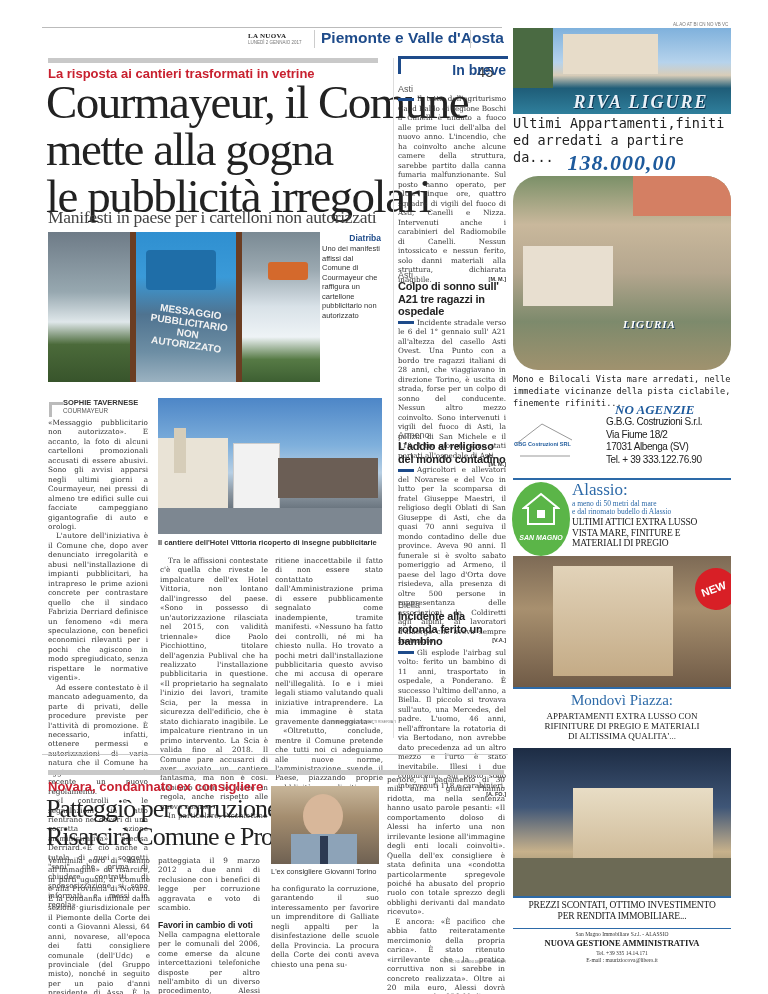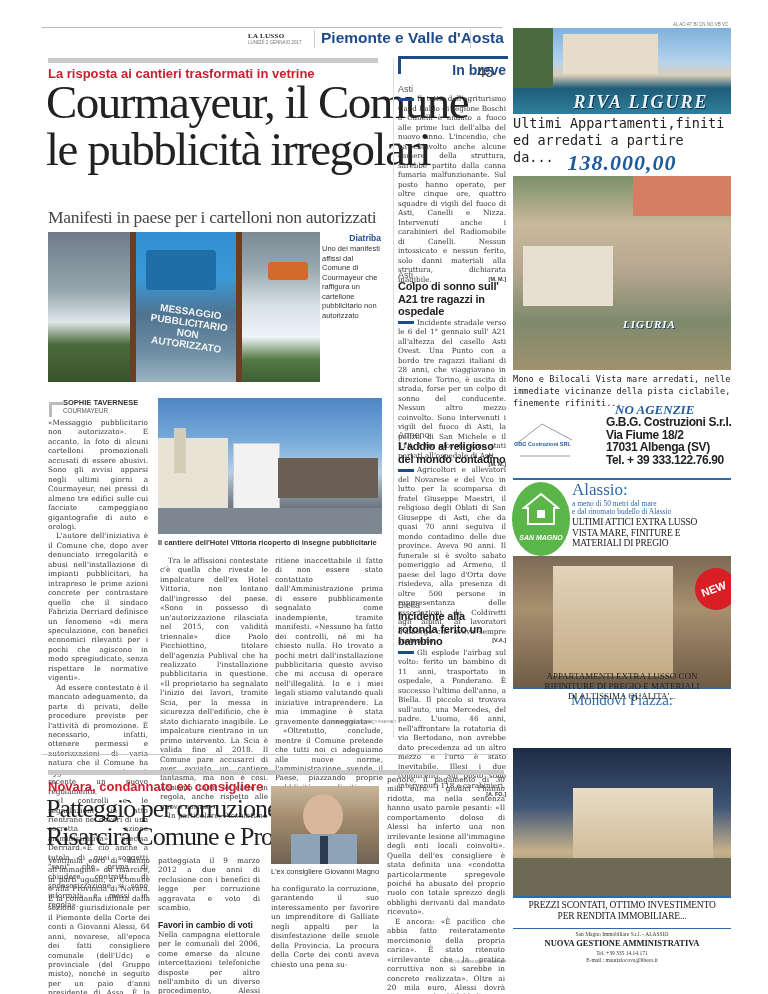--- a/index.html
+++ b/index.html
@@ -32,31 +32,32 @@
   .brief-text .bar{display:inline-block;width:16px;height:3px;background:#1e4b8a;vertical-align:middle;margin-right:3px;}
   .sig{font-family:"Liberation Sans","DejaVu Sans",sans-serif;font-size:5.5px;font-weight:bold;float:right;}
   .vdiv{left:393px;width:1px;background:#ddd;}
   .ad{left:513px;width:218px;}
 </style>
 </head>
 <body>
 
 <div class="abs sans" style="left:673px;top:22px;font-size:4.5px;color:#777;">AL AO AT BI CN NO VB VC</div>
 <div class="abs topline"></div>
-<div class="abs serif masthead-logo">LA LUSSO</div>
+<div class="abs serif masthead-logo">LA NUOVA</div>
 <div class="abs sans masthead-date">LUNEDÌ 2 GENNAIO 2017</div>
 <div class="abs sep" style="left:314px;top:30px;height:18px;"></div>
 <div class="abs sans section-title">Piemonte e Valle d'Aosta</div>
 <div class="abs sep" style="left:470px;top:30px;height:18px;"></div>
 <div class="abs sans page-num">45</div>
 
 <div class="abs graybar" style="left:48px;top:58px;width:330px;"></div>
 <div class="abs sans kicker" style="left:48px;top:66px;font-size:13px;">La risposta ai cantieri trasformati in vetrine</div>
 <div class="abs serif headline" style="left:46px;top:79px;font-size:47px;line-height:47px;">
   <div>Courmayeur, il Comune</div>
+  <div>mette alla gogna</div>
   <div>le pubblicità irregolari</div>
 </div>
 <div class="abs serif" style="left:48px;top:207px;font-size:17.5px;color:#444;letter-spacing:-.3px;">Manifesti in paese per i cartelloni non autorizzati</div>
 
 <div class="abs photo" style="left:48px;top:232px;width:272px;height:150px;background:linear-gradient(180deg,#5b6f86 0%,#8aa1b6 30%,#c9d7e3 60%,#e6eef4 100%);">
   <div class="abs" style="left:0;top:0;width:85px;height:150px;background:linear-gradient(180deg,#6e7b87 0%,#97a8b0 40%,#dfe7ea 60%,#4b6a3a 75%,#38542b 100%);"></div>
   <div class="abs" style="left:82px;top:0;width:6px;height:150px;background:#6b3d22;"></div>
   <div class="abs" style="left:88px;top:0;width:100px;height:150px;background:linear-gradient(180deg,#2f8fd0 0%,#3a9ad8 30%,#4f7390 55%,#6d8ea4 80%,#9bb2c1 100%);">
     <div class="abs" style="left:10px;top:18px;width:70px;height:40px;background:#1f6ea8;border-radius:4px;"></div>
     <div class="abs sans" style="left:5px;top:74px;width:95px;text-align:center;color:#f3f3f3;font-weight:bold;font-size:10px;line-height:11px;transform:rotate(8deg);">
@@ -144,56 +145,56 @@
 <div class="abs body-text" style="left:158px;top:856px;width:102px;">
   <p class="first">patteggiata il 9 marzo 2012 a due anni di reclusione con i benefici di legge per corruzione aggravata e voto di scambio.</p>
   <div class="sans" style="font-weight:bold;font-size:8.5px;color:#222;margin-top:7px;line-height:10px;">Favori in cambio di voti</div>
   <p class="first">Nella campagna elettorale per le comunali del 2006, come emerse da alcune intercettazioni telefoniche disposte per altro nell'ambito di un diverso procedimento, Alessi chiese voti promettendo in cambio assunzioni in aziende private e in un caso, il più grave, che</p>
 </div>
 <div class="abs photo" style="left:271px;top:786px;width:108px;height:78px;background:linear-gradient(180deg,#c8b69a 0%,#a48d6f 40%,#6f6152 100%);">
   <div class="abs" style="left:32px;top:8px;width:40px;height:44px;border-radius:50%;background:#d8b79a;"></div>
   <div class="abs" style="left:20px;top:48px;width:66px;height:34px;background:#8da3b8;"></div>
   <div class="abs" style="left:49px;top:50px;width:8px;height:28px;background:#2d3a52;"></div>
 </div>
-<div class="abs sans" style="left:271px;top:867px;font-size:7.5px;color:#333;">L'ex consigliere Giovanni Magno</div>
+<div class="abs sans" style="left:271px;top:867px;font-size:7.5px;color:#333;">L'ex consigliere Giovanni Torino</div>
 <div class="abs body-text" style="left:271px;top:884px;width:108px;">
   <p class="first">ha configurato la corruzione, garantendo il suo interessamento per favorire un imprenditore di Galliate negli appalti per la disinfestazione delle scuole della Provincia. La procura della Corte dei conti aveva chiesto una pena su-</p>
 </div>
 <div class="abs body-text" style="left:387px;top:775px;width:118px;">
   <p class="first">periore, il pagamento di 30 mila euro. I giudici l'hanno ridotta, ma nella sentenza hanno usato parole pesanti: «Il comportamento doloso di Alessi ha inferto una non irrilevante lesione all'immagine degli enti locali coinvolti». Quella dell'ex consigliere è stata definita una «condotta particolarmente spregevole poiché ha abusato del proprio ruolo con totale sprezzo degli obblighi derivanti dal mandato ricevuto».</p>
   <p>E ancora: «È pacifico che abbia fatto reiteratamente mercimonio della propria carica». È stato ritenuto «irrilevante che la pratica corruttiva non si sarebbe in concreto realizzata». Oltre ai 20 mila euro, Alessi dovrà pagarne anche 356,88 di spese di giustizia.</p>
 
 </div>
 <div class="abs sans" style="left:440px;top:960px;font-size:3.5px;color:#777;">© BY NC ND ALCUNI DIRITTI RISERVATI</div>
 
 <div class="abs ad photo" style="top:28px;height:86px;background:linear-gradient(180deg,#7fb1dc 0%,#b6d3ec 40%,#d9cdb8 55%,#1f5d78 70%,#2f7f9c 100%);">
   <div class="abs" style="left:50px;top:6px;width:95px;height:40px;background:#e7dcc9;"></div>
   <div class="abs" style="left:0;top:0;width:40px;height:60px;background:#4a6a42;"></div>
   <div class="abs serif" style="left:0;top:64px;width:256px;text-align:center;font-size:18px;font-style:italic;font-weight:bold;color:#e9f1f8;letter-spacing:2px;text-shadow:1px 1px 0 #0d3450;">RIVA LIGURE</div>
 </div>
 <div class="abs ad mono" style="top:115px;font-size:13.5px;line-height:17px;color:#222;">
   <div>Ultimi Appartamenti,finiti</div>
   <div>ed arredati a partire da...</div>
 </div>
 <div class="abs ad serif" style="top:150px;text-align:center;font-size:22px;font-weight:bold;font-style:italic;color:#1e5a9c;letter-spacing:1px;">138.000,00</div>
-<div class="abs ad photo" style="top:176px;height:194px;background:linear-gradient(180deg,#7b9068 0%,#c9b89c 25%,#b4a68e 50%,#7d8a6c 75%,#a0926e 100%);">
+<div class="abs ad photo" style="top:176px;height:194px;background:linear-gradient(180deg,#7b9068 0%,#c9b89c 25%,#b4a68e 50%,#7d8a6c 75%,#a0926e 100%);border-radius:25px;">
   <div class="abs" style="left:120px;top:0;width:98px;height:40px;background:#d47f63;"></div>
   <div class="abs" style="left:10px;top:70px;width:90px;height:60px;background:#e8dfd0;"></div>
   <div class="abs serif" style="left:110px;top:142px;font-size:11px;font-style:italic;font-weight:bold;color:#fff;letter-spacing:1px;text-shadow:1px 1px 0 #214060;">LIGURIA</div>
 </div>
 <div class="abs ad mono" style="top:373px;font-size:8.6px;line-height:12px;color:#222;">Mono e Bilocali Vista mare arredati, nelle immediate vicinanze della pista ciclabile, finemente rifiniti...</div>
 <div class="abs serif" style="left:615px;top:402px;font-size:13px;font-style:italic;font-weight:bold;color:#1e5a9c;">NO AGENZIE</div>
 <div class="abs" style="left:514px;top:420px;width:60px;height:40px;">
   <svg width="60" height="40">
       <polyline points="2,24 28,4 58,20" fill="none" stroke="#999" stroke-width="1"></polyline>
       <line x1="6" y1="36" x2="56" y2="36" stroke="#999" stroke-width="1"></line>
     </svg>
   <div class="abs sans" style="left:0;top:21px;font-size:5.5px;font-weight:bold;color:#1e5a9c;">GBG Costruzioni SRL</div>
 </div>
-<div class="abs sans" style="left:606px;top:416px;font-size:12px;line-height:12.5px;color:#222;letter-spacing:-.4px;font-weight:bold;">
+<div class="abs sans" style="left:606px;top:416px;font-size:10px;line-height:12.5px;color:#222;letter-spacing:-.4px;">
   <div>G.B.G. Costruzioni S.r.l.</div>
   <div>Via Fiume  18/2</div>
   <div>17031 Albenga (SV)</div>
   <div>Tel. + 39 333.122.76.90</div>
 </div>
 <div class="abs ad" style="top:478px;height:2px;background:#2d6aa8;"></div>
 
 <div class="abs" style="left:512px;top:482px;width:58px;height:74px;border-radius:50%;background:#5bb548;">
   <svg class="abs" style="left:10px;top:10px;" width="38" height="34">
       <polygon points="19,2 36,16 32,16 32,32 6,32 6,16 2,16" fill="none" stroke="#fff" stroke-width="2"></polygon>
@@ -212,21 +213,21 @@
   <div>MATERIALI DI PREGIO</div>
 </div>
 <div class="abs ad photo" style="top:556px;height:132px;background:linear-gradient(180deg,#7d6a55 0%,#a8906f 40%,#6f5a46 100%);">
   <div class="abs" style="left:40px;top:10px;width:120px;height:110px;background:linear-gradient(180deg,#e2d3b9,#c4ab86);"></div>
   <div class="abs" style="left:182px;top:12px;width:42px;height:42px;background:#d81f26;border-radius:50%;transform:rotate(-20deg);">
     <div class="abs sans" style="left:6px;top:14px;font-size:11px;font-weight:bold;color:#fff;">NEW</div>
   </div>
 </div>
 <div class="abs ad" style="top:687px;height:2px;background:#2d6aa8;"></div>
 <div class="abs ad serif" style="top:692px;text-align:center;font-size:15px;color:#2d6aa8;">Mondovì Piazza:</div>
-<div class="abs ad serif" style="top:671px;text-align:center;font-size:9px;line-height:10px;color:#222;">
+<div class="abs ad serif" style="top:711px;text-align:center;font-size:9px;line-height:10px;color:#222;">
   <div>APPARTAMENTI EXTRA LUSSO CON</div>
   <div>RIFINITURE DI PREGIO E MATERIALI</div>
   <div>DI ALTISSIMA QUALITA'...</div>
 </div>
 <div class="abs ad photo" style="top:748px;height:148px;background:linear-gradient(180deg,#1d2c44 0%,#3f5677 40%,#c7b18b 70%,#6c6a55 100%);">
   <div class="abs" style="left:60px;top:40px;width:140px;height:90px;background:linear-gradient(180deg,#e8ddc5,#c9b28d);"></div>
   <div class="abs" style="left:0;top:110px;width:218px;height:38px;background:#6c6a55;"></div>
 </div>
 <div class="abs ad" style="top:896px;height:2px;background:#2d6aa8;"></div>
 <div class="abs ad serif" style="top:900px;text-align:center;font-size:9.5px;line-height:10.5px;color:#222;letter-spacing:-.2px;">

